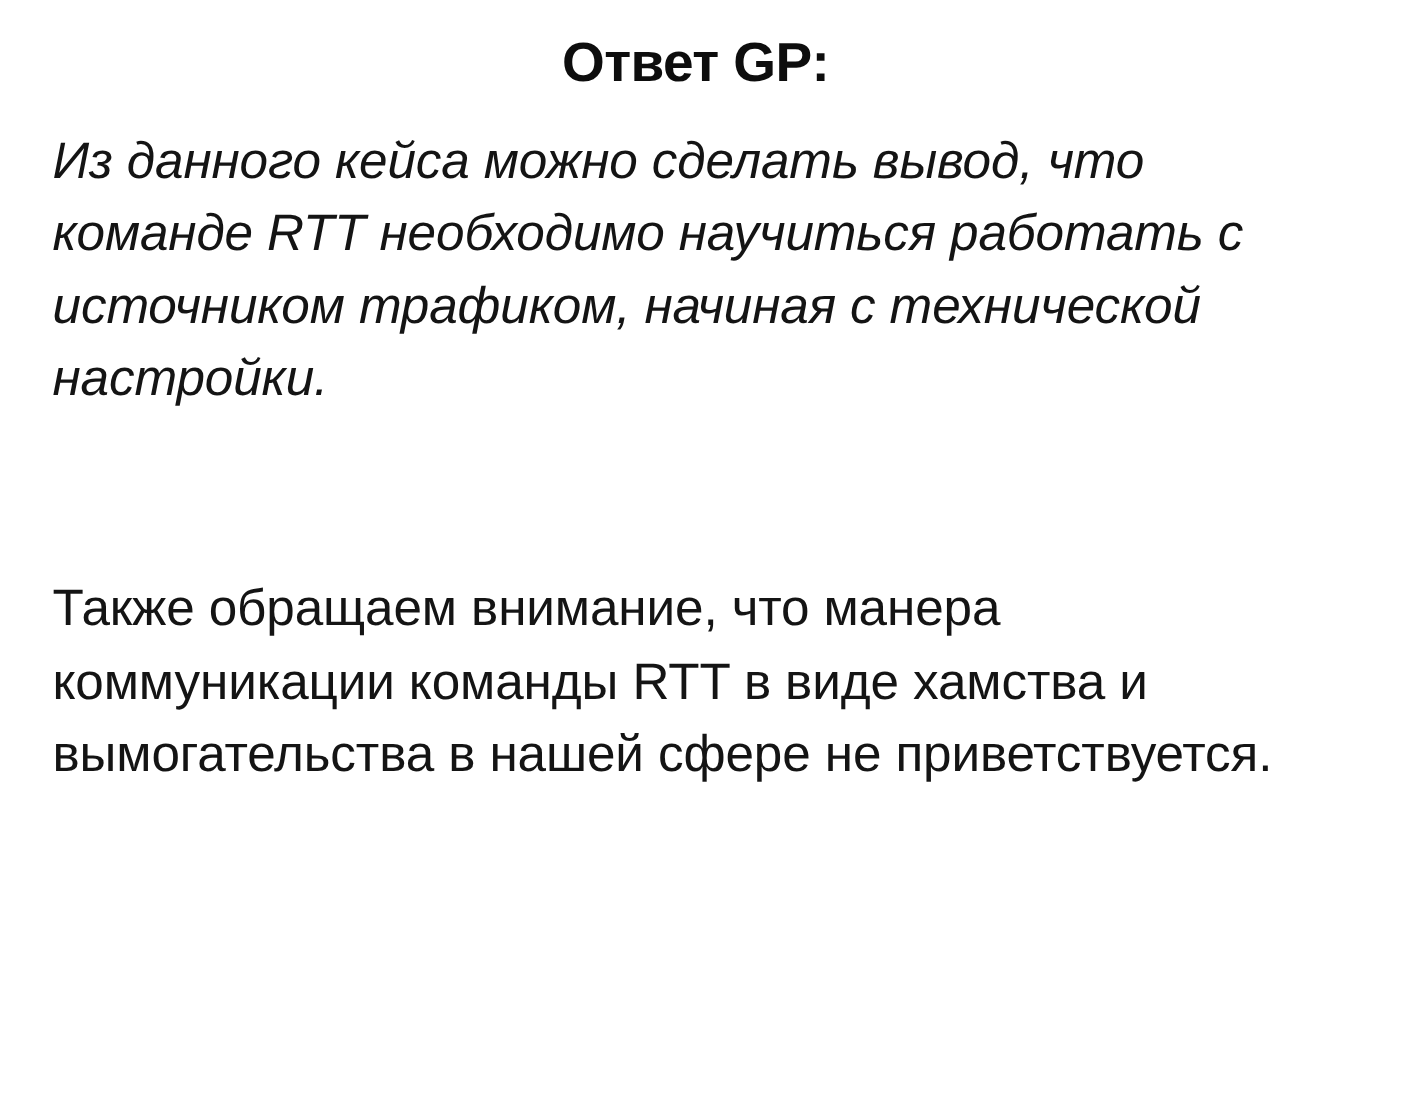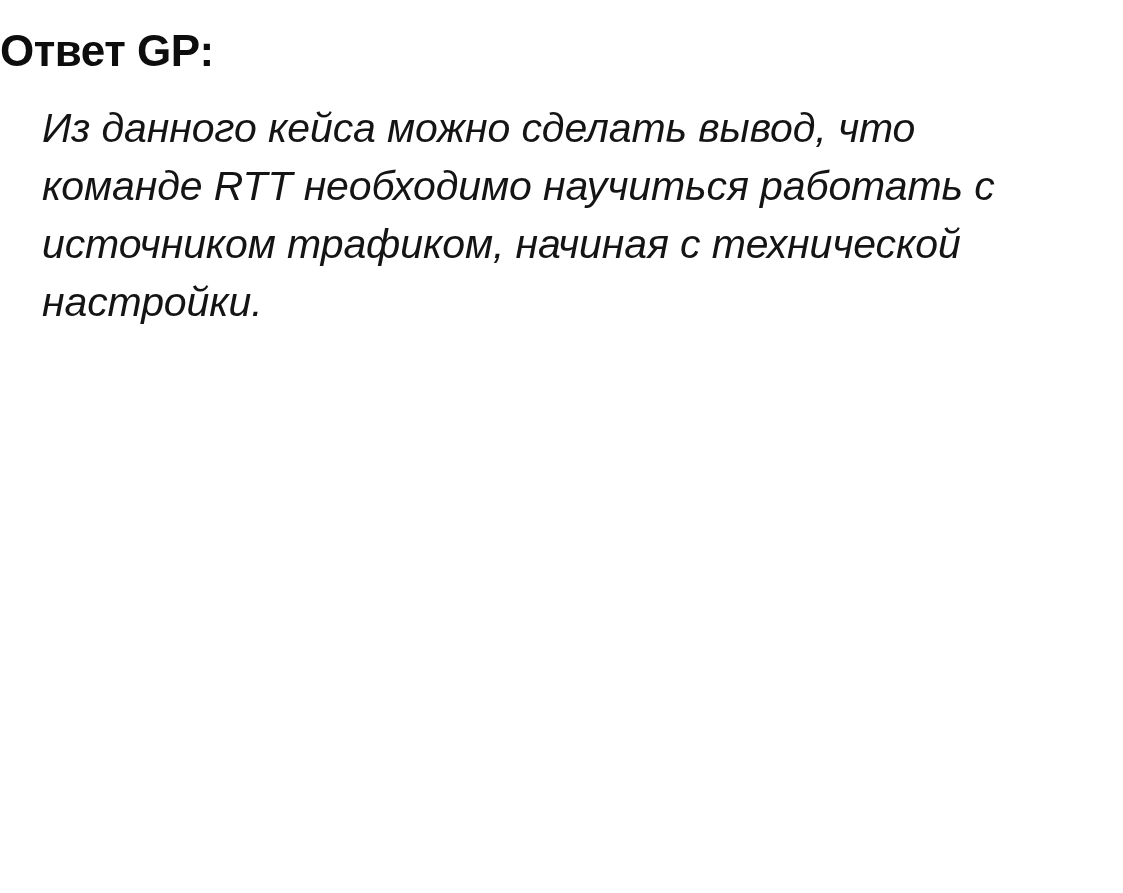--- a/index.html
+++ b/index.html
@@ -18,20 +18,21 @@
     position: relative;
     width: 1123px;
     height: 893px;
     box-sizing: border-box;
     padding: 0;
   }
   .doc-title {
     font-size: 44px;
     font-weight: bold;
     letter-spacing: -0.5px;
+    text-align: center;
     margin: 0;
     padding-top: 26px;
     padding-right: 10px;
     line-height: 1.15;
     color: #0d0d0d;
   }
   .body-block {
     font-size: 41px;
     line-height: 1.42;
     color: #141414;
@@ -54,14 +55,17 @@
 <body>
 
 <div class="page">
 
   <h1 class="doc-title">Ответ GP:</h1>
 
   <div class="body-block block-1">
     <p>Из данного кейса можно сделать вывод, что команде RTT необходимо научиться работать с источником трафиком, начиная с технической настройки.</p>
   </div>
 
+  <div class="body-block block-2">
+    <p>Также обращаем внимание, что манера коммуникации команды RTT в виде хамства и вымогательства в нашей сфере не приветствуется.</p>
+  </div>
 
 </div>
 
 </body></html>

